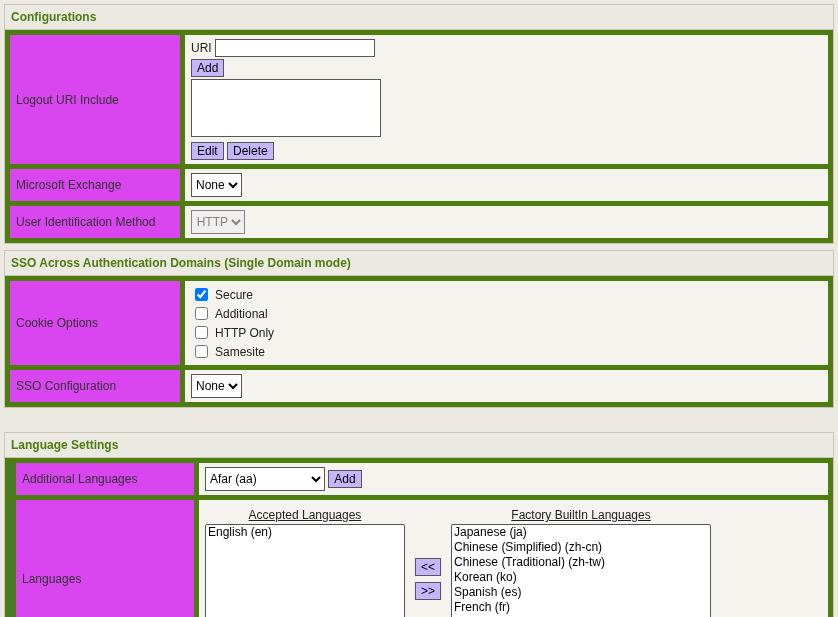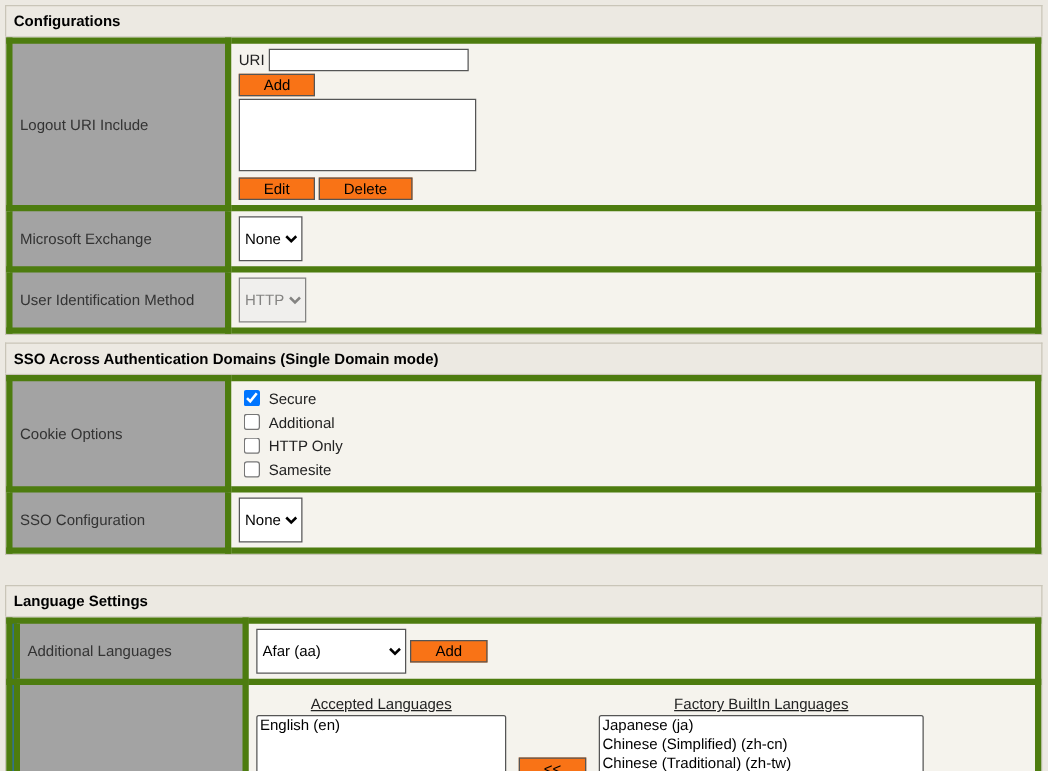--- a/index.html
+++ b/index.html
@@ -7,21 +7,21 @@
     margin: 0;
     padding: 4px;
     background: #ece9e2;
     font-family: Arial, Helvetica, sans-serif;
     font-size: 12px;
     color: #222;
     width: 838px;
   }
   .section-header {
     font-weight: bold;
-    color: #000000;
+    color: #4d7c0f;
     padding: 5px 4px 5px 6px;
     background: #ece9e2;
     border: 1px solid #c9c5b8;
     border-bottom: none;
   }
   .section-body {
     border: 1px solid #c9c5b8;
     background: #fff;
   }
   table.form {
@@ -29,21 +29,21 @@
     border-collapse: collapse;
   }
   table.form > tbody > tr > td {
     border: 5px solid #4d7c0f;
     padding: 4px 6px;
     vertical-align: middle;
     background: #f5f3ed;
   }
   table.form > tbody > tr > td.label {
     width: 175px;
-    background: #a3a3a3;
+    background: #d946ef;
     color: #333;
   }
   table.form > tbody > tr.hl > td.leftbar {
     width: 6px;
     padding: 0;
     background: #2a6fb7;
     border-right: none;
   }
   table.form > tbody > tr.hl > td.label {
     width: 183px;
@@ -52,36 +52,36 @@
     border: 1px solid #555;
     height: 18px;
     padding: 1px 3px;
     font-size: 12px;
     background: #fff;
   }
   select {
     border: 1px solid #555;
     background: #fff;
     font-size: 12px;
-    height: 36px;
+    height: 24px;
   }
   select[multiple] {
     height: auto;
   }
   textarea {
     border: 1px solid #555;
     background: #fff;
     font-size: 12px;
     resize: none;
   }
   button {
     border: 1px solid #555;
-    background: #f97316;
-    font-size: 12px;
-    padding: 1px 19px;
+    background: #c4b5fd;
+    font-size: 12px;
+    padding: 1px 5px;
     cursor: pointer;
   }
   .chk-row {
     display: flex;
     align-items: center;
     gap: 4px;
     line-height: 18px;
   }
   .dual-list {
     display: flex;
@@ -109,20 +109,21 @@
     width: 200px;
     height: 126px;
     overflow-y: scroll;
   }
   select.listbox.wide {
     width: 260px;
   }
   select.disabled {
     background: #eee;
     color: #555;
+    text-align: right;
   }
 </style>
 </head>
 <body>
 
 <div class="section-header">
   <span>Configurations</span>
 </div>
 <div class="section-body">
 <table class="form">

